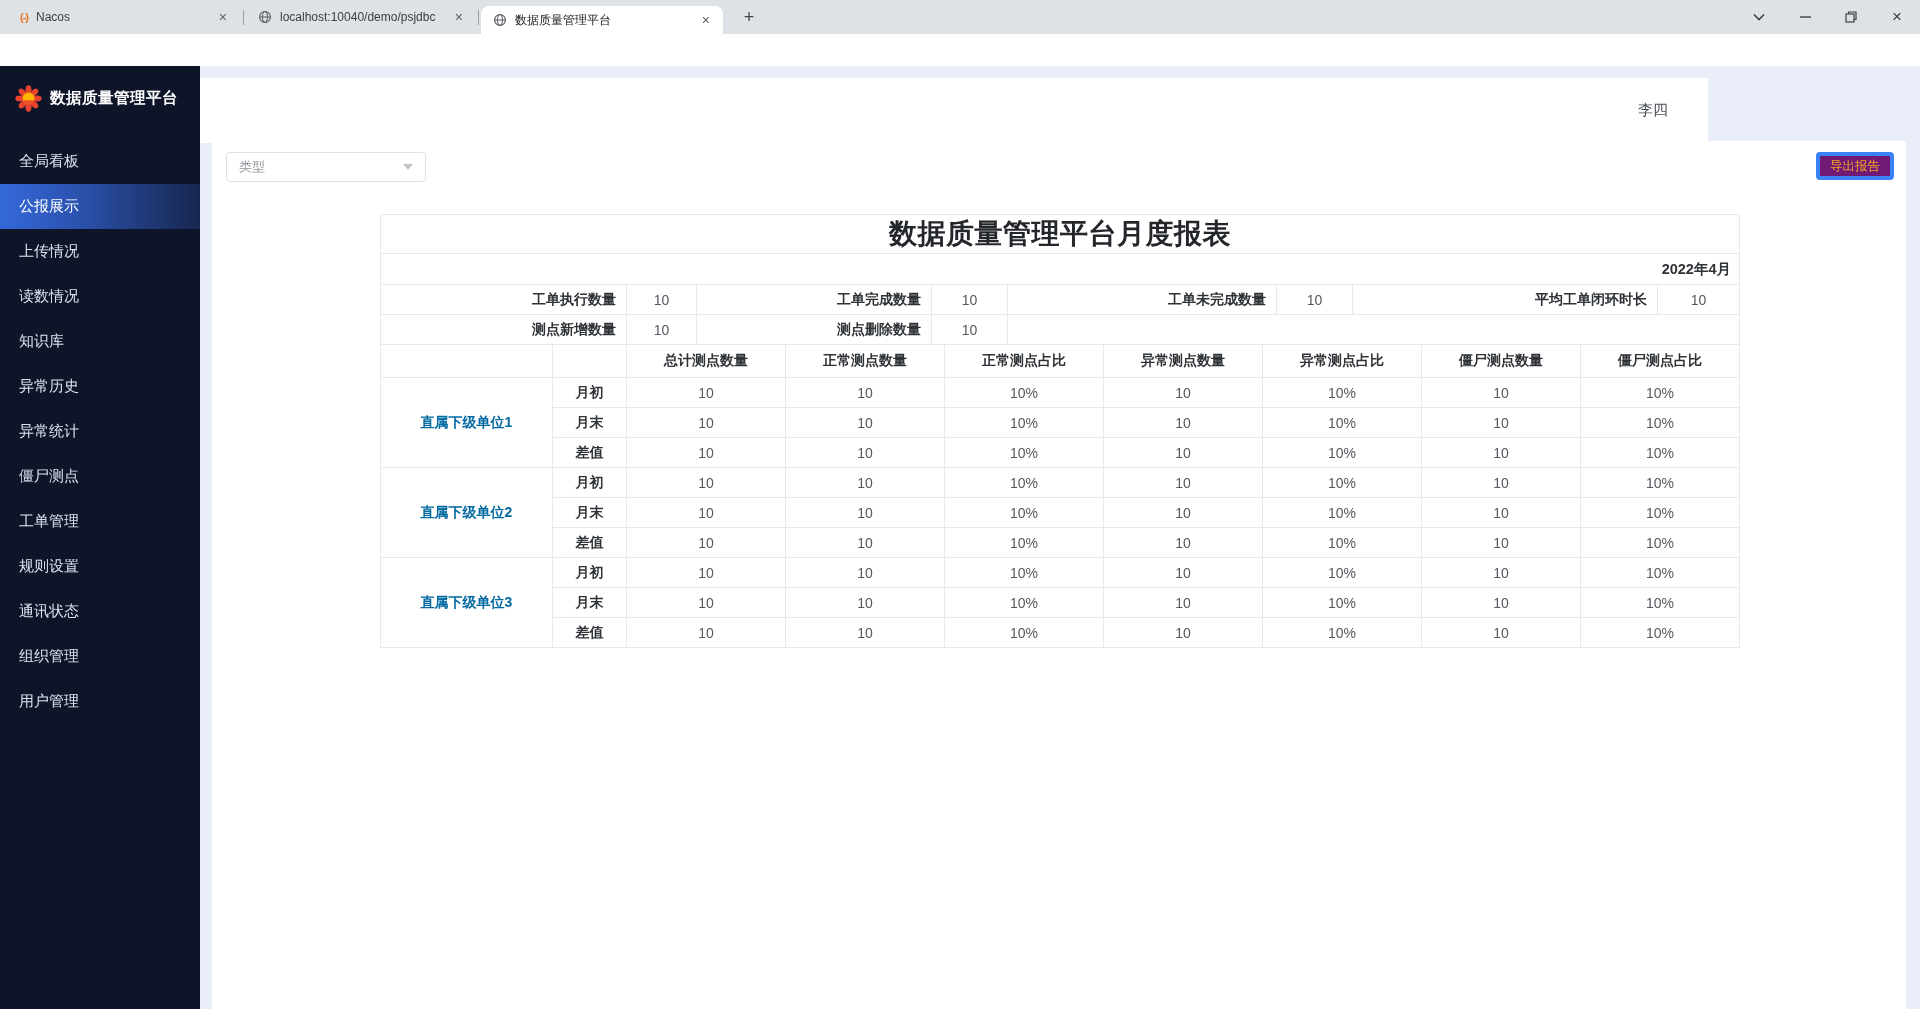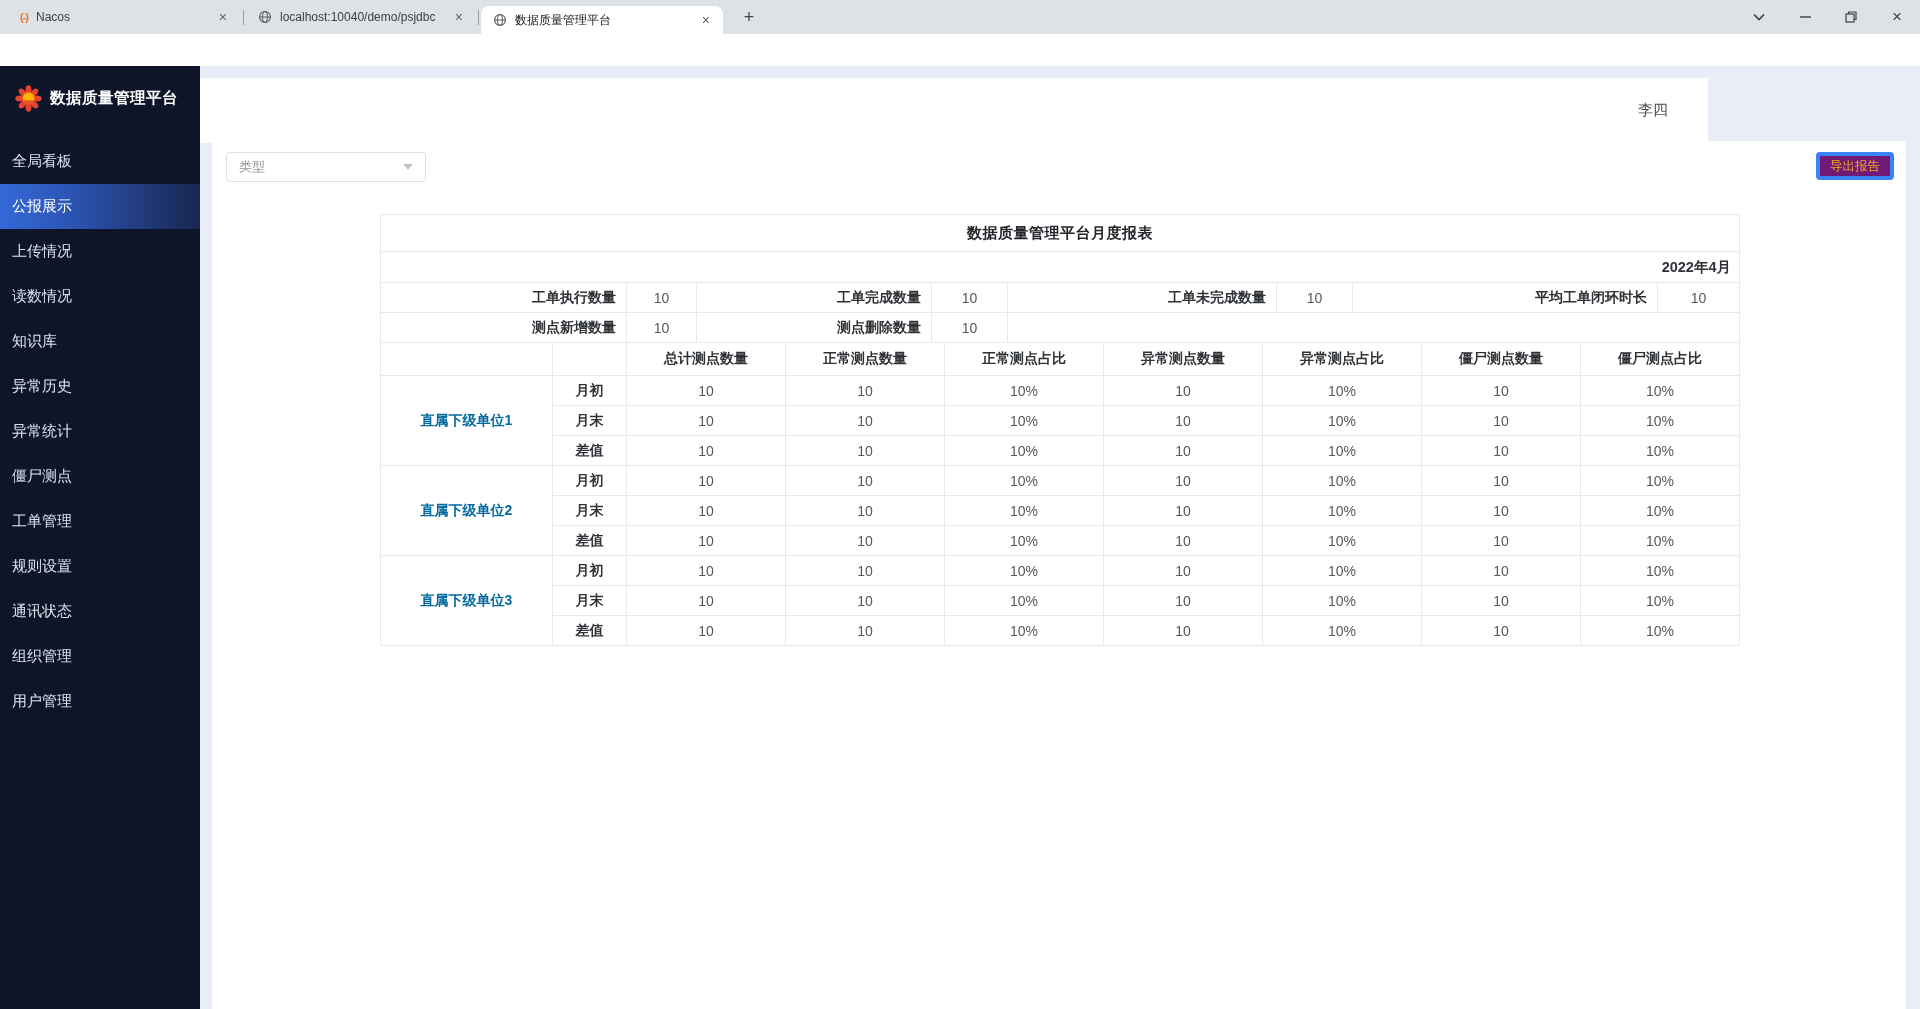--- a/index.html
+++ b/index.html
@@ -33,21 +33,21 @@
           display:flex; align-items:center; gap:5px; padding:0 6px 0 10px; }
   .chip .dots { color:#c5221f; font-size:12px; letter-spacing:0; line-height:0.4; display:inline-block; text-align:center; }
   .star { font-size:16px; color:#5f6368; }
 
   
   .app { position:absolute; left:0; top:66px; width:1920px; height:943px; background:#e8edf7; }
   .sidebar { position:absolute; left:0; top:0; width:200px; height:943px; background:#0e1529; }
   .brand { height:64px; display:flex; align-items:center; padding-left:15px; gap:8px; }
   .brand-title { color:#ffffff; font-size:15.5px; font-weight:bold; letter-spacing:0.5px; }
   .menu { margin-top:9px; }
-  .menu-item { height:45px; display:flex; align-items:center; padding-left:12px;
+  .menu-item { height:45px; display:flex; align-items:center; padding-left:19px;
                color:#dde1ec; font-size:15px; cursor:pointer; }
   .menu-item.active { background:linear-gradient(90deg,#3468d8 0%,#2c55b4 35%,#18264f 100%); color:#ffffff; }
 
   .apphdr { position:absolute; left:200px; top:12px; width:1508px; height:65px; background:#ffffff; }
   .user { position:absolute; right:40px; top:0; height:65px; display:flex; align-items:center;
           color:#4a4f57; font-size:15px; }
 
   .card { position:absolute; left:212px; top:75px; width:1694px; height:868px; background:#ffffff; }
 
   .select { position:absolute; left:14px; top:11px; width:200px; height:30px; background:#fff;
@@ -57,21 +57,21 @@
            border-top:6px solid #c0c4cc; }
   .export-btn { position:absolute; right:12px; top:11px; height:28px; padding:0 10px; background:#701a75;
                 border:4px solid #3b82f6; border-radius:4px; color:#f5a623; font-size:12.5px;
                 display:flex; align-items:center;text-align:center; }
 
   
   .report { position:absolute; left:168px; top:73px; width:1359px; }
   table { border-collapse:collapse; table-layout:fixed; width:1359px; }
   td { border:1px solid #e6e9ee; font-size:14px; color:#55585e; height:30px; text-align:center;
        overflow:hidden; white-space:nowrap; }
-  td.titlecell { height:37px; font-size:15px; font-weight:bold; color:#23262b; letter-spacing:0.5px; }
+  td.titlecell { height:37px; font-size:28px; font-weight:bold; color:#23262b; letter-spacing:0.5px; }
   td.datecell { height:31px; text-align:right; font-weight:bold; color:#2f3337; padding-right:8px; font-size:14.5px; }
   td.lbl { text-align:right; font-weight:bold; color:#2f3337; padding-right:10px; }
   td.colhead { font-weight:bold; color:#2f3337; height:33px;margin-top:36px; }
   td.grp { font-weight:bold; color:#0369a1; }
   td.sub { font-weight:bold; color:#2f3337; }
   .t2 { margin-top:-1px; }
 
   
   .watermark { position:absolute; left:1632px; top:941px; }
   .wm1 { font-size:22px; color:#b3b7bf; }

